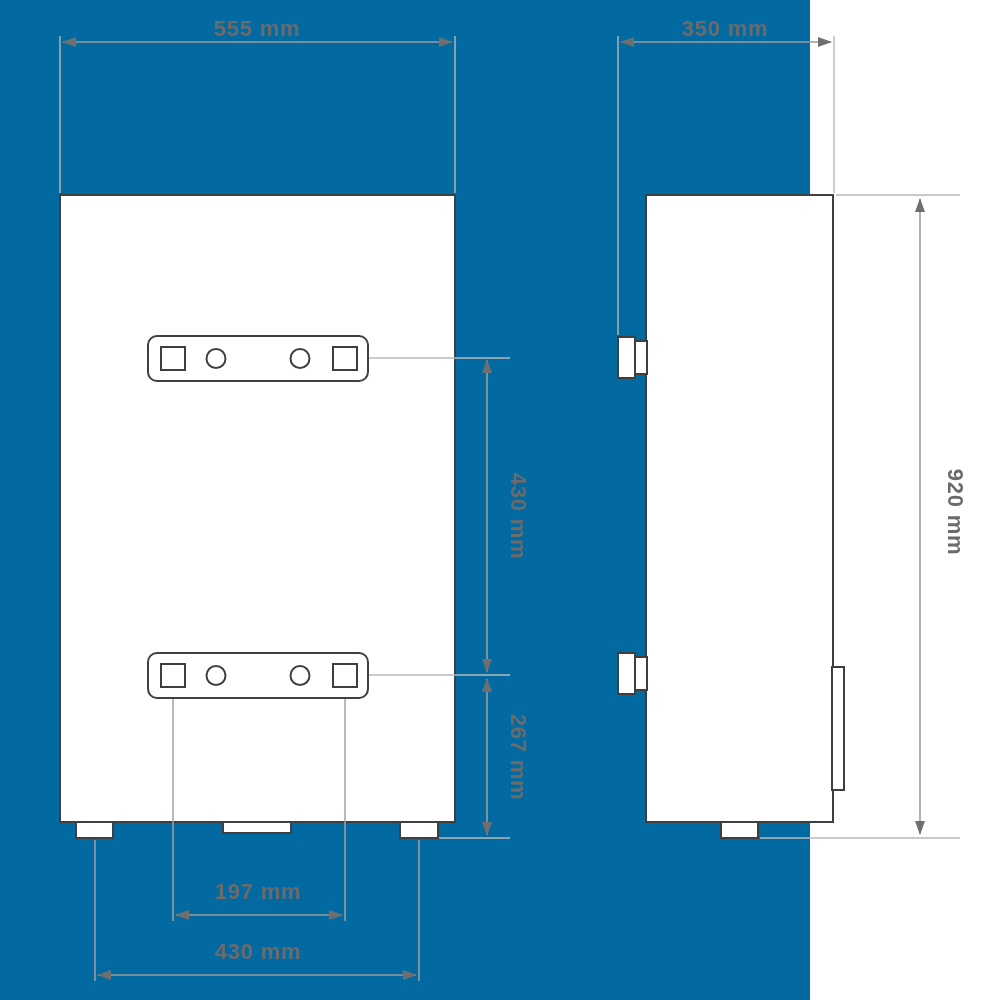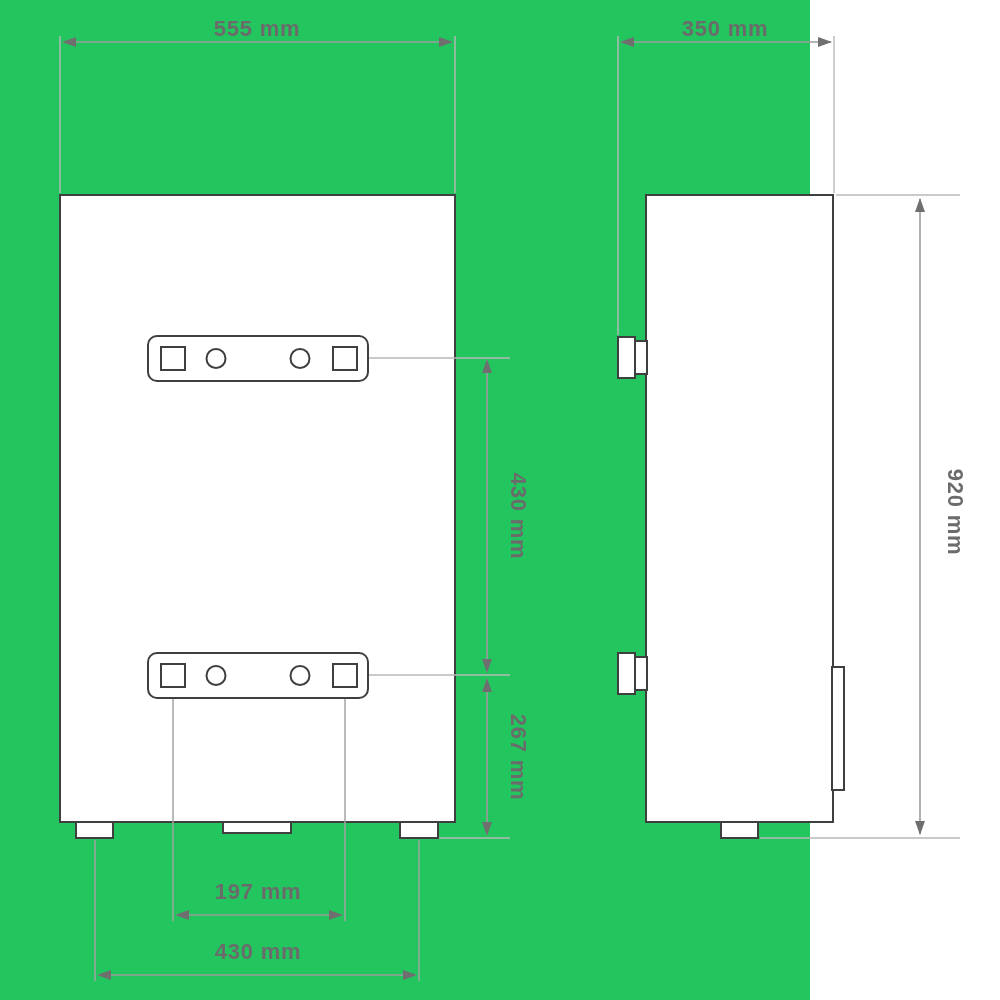--- a/index.html
+++ b/index.html
@@ -1,17 +1,17 @@
 <!DOCTYPE html>
 <html><head>
 <meta charset="utf-8">
 <style>
   html,body{margin:0;padding:0;background:#ffffff;}
   .stage{
-    width:810px;height:1000px;position:relative;background:#22c55e;
+    width:810px;height:1000px;position:relative;background:#0369a1;
     font-family:"Liberation Sans", sans-serif;
   }
   svg{display:block;}
   .outline{fill:#ffffff;stroke:#3f3f3f;stroke-width:2;}
   .outline-thin{fill:#ffffff;stroke:#3f3f3f;stroke-width:2;}
   .dim{stroke:#9c9c9c;stroke-width:1.6;fill:none;}
   .ext{stroke:#b9b9b9;stroke-width:1.4;fill:none;}
   .ext-mid{stroke:#a3a3a3;stroke-width:1.5;fill:none;}
   .leader{stroke:#b9b9b9;stroke-width:1.4;fill:none;}
   .dim-label{

